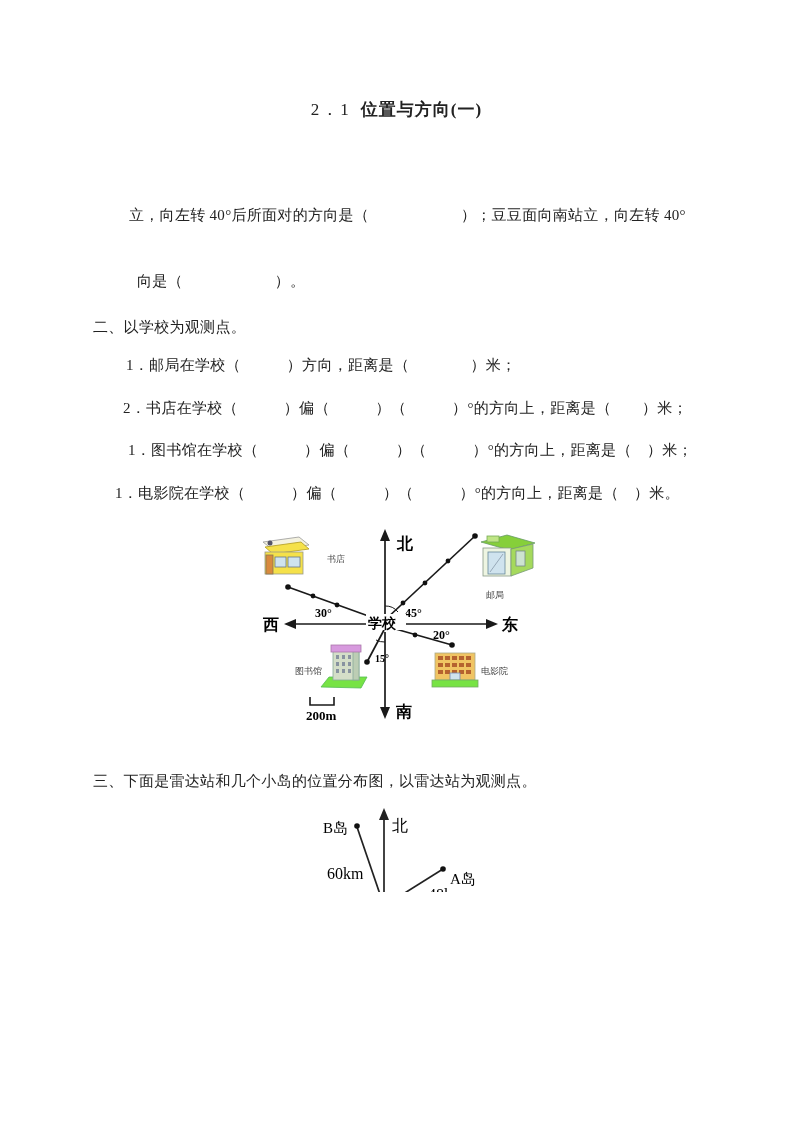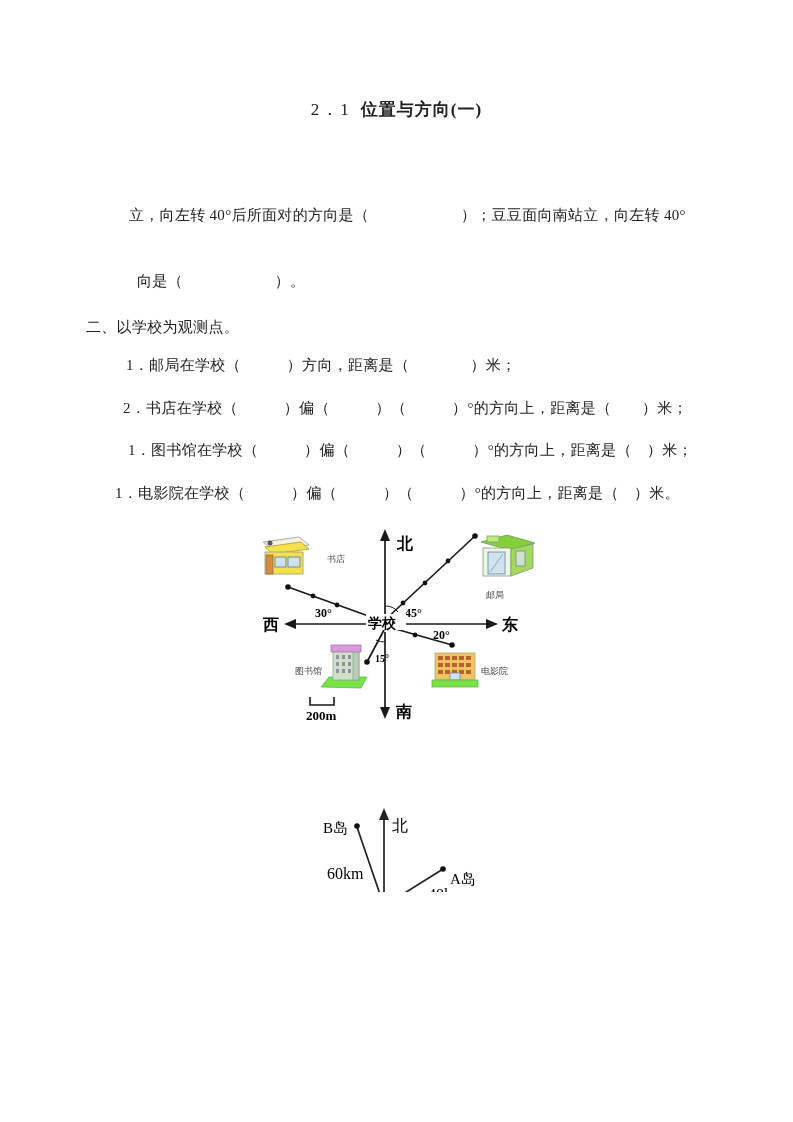--- a/index.html
+++ b/index.html
@@ -35,21 +35,21 @@
 
 <div class="page">
 
   <div class="title">
     <span class="num">2．1</span><span class="name">位置与方向(一)</span>
   </div>
 
   <div class="tline" style="top:206px;left:129px;">立，向左转 40°后所面对的方向是（　　　　　　）；豆豆面向南站立，向左转 40°</div>
   <div class="tline" style="top:272px;left:137px;">向是（　　　　　　）。</div>
 
-  <div class="tline" style="top:318px;left:86px;">二、以学校为观测点。</div>
+  <div class="tline" style="top:318px;left:93px;">二、以学校为观测点。</div>
   <div class="tline" style="top:356px;left:126px;">1．邮局在学校（　　　）方向，距离是（　　　　）米；</div>
   <div class="tline" style="top:399px;left:123px;">2．书店在学校（　　　）偏（　　　）（　　　）°的方向上，距离是（　　）米；</div>
   <div class="tline" style="top:441px;left:128px;">1．图书馆在学校（　　　）偏（　　　）（　　　）°的方向上，距离是（　）米；</div>
   <div class="tline" style="top:484px;left:115px;">1．电影院在学校（　　　）偏（　　　）（　　　）°的方向上，距离是（　）米。</div>
 
   <svg class="map" style="left:245px;top:522px;" width="300" height="215" viewBox="0 0 300 215">
 
     <g stroke="#1a1a1a" stroke-width="1.7">
       <line x1="140" y1="16" x2="140" y2="93"></line>
       <line x1="140" y1="110" x2="140" y2="188"></line>
@@ -162,20 +162,21 @@
       </g>
       <rect x="205" y="151" width="10" height="7" stroke="#78a" fill="#cfe3ee"></rect>
       <rect x="187" y="158" width="46" height="7" stroke="#7a6" fill="#77e344"></rect>
     </g>
     <text x="236" y="152" font-size="9" fill="#444">电影院</text>
 
     <polyline points="65,175 65,183 89,183 89,175" fill="none" stroke="#1a1a1a" stroke-width="1.6"></polyline>
     <text x="61" y="198" font-size="13" font-weight="bold">200m</text>
   </svg>
 
+  <div class="tline" style="top:772px;left:93px;">三、下面是雷达站和几个小岛的位置分布图，以雷达站为观测点。</div>
 
   <svg class="map" style="left:290px;top:803px;" width="210" height="175" viewBox="0 0 210 175">
     <g stroke="#222" stroke-width="1.7">
       <line x1="94" y1="14" x2="94" y2="165"></line>
       <line x1="8" y1="103" x2="194" y2="103"></line>
       <line x1="94" y1="103" x2="67" y2="24"></line>
       <line x1="94" y1="103" x2="153" y2="66"></line>
     </g>
     <g fill="#222">
       <polygon points="94,5 89,17 99,17"></polygon>

